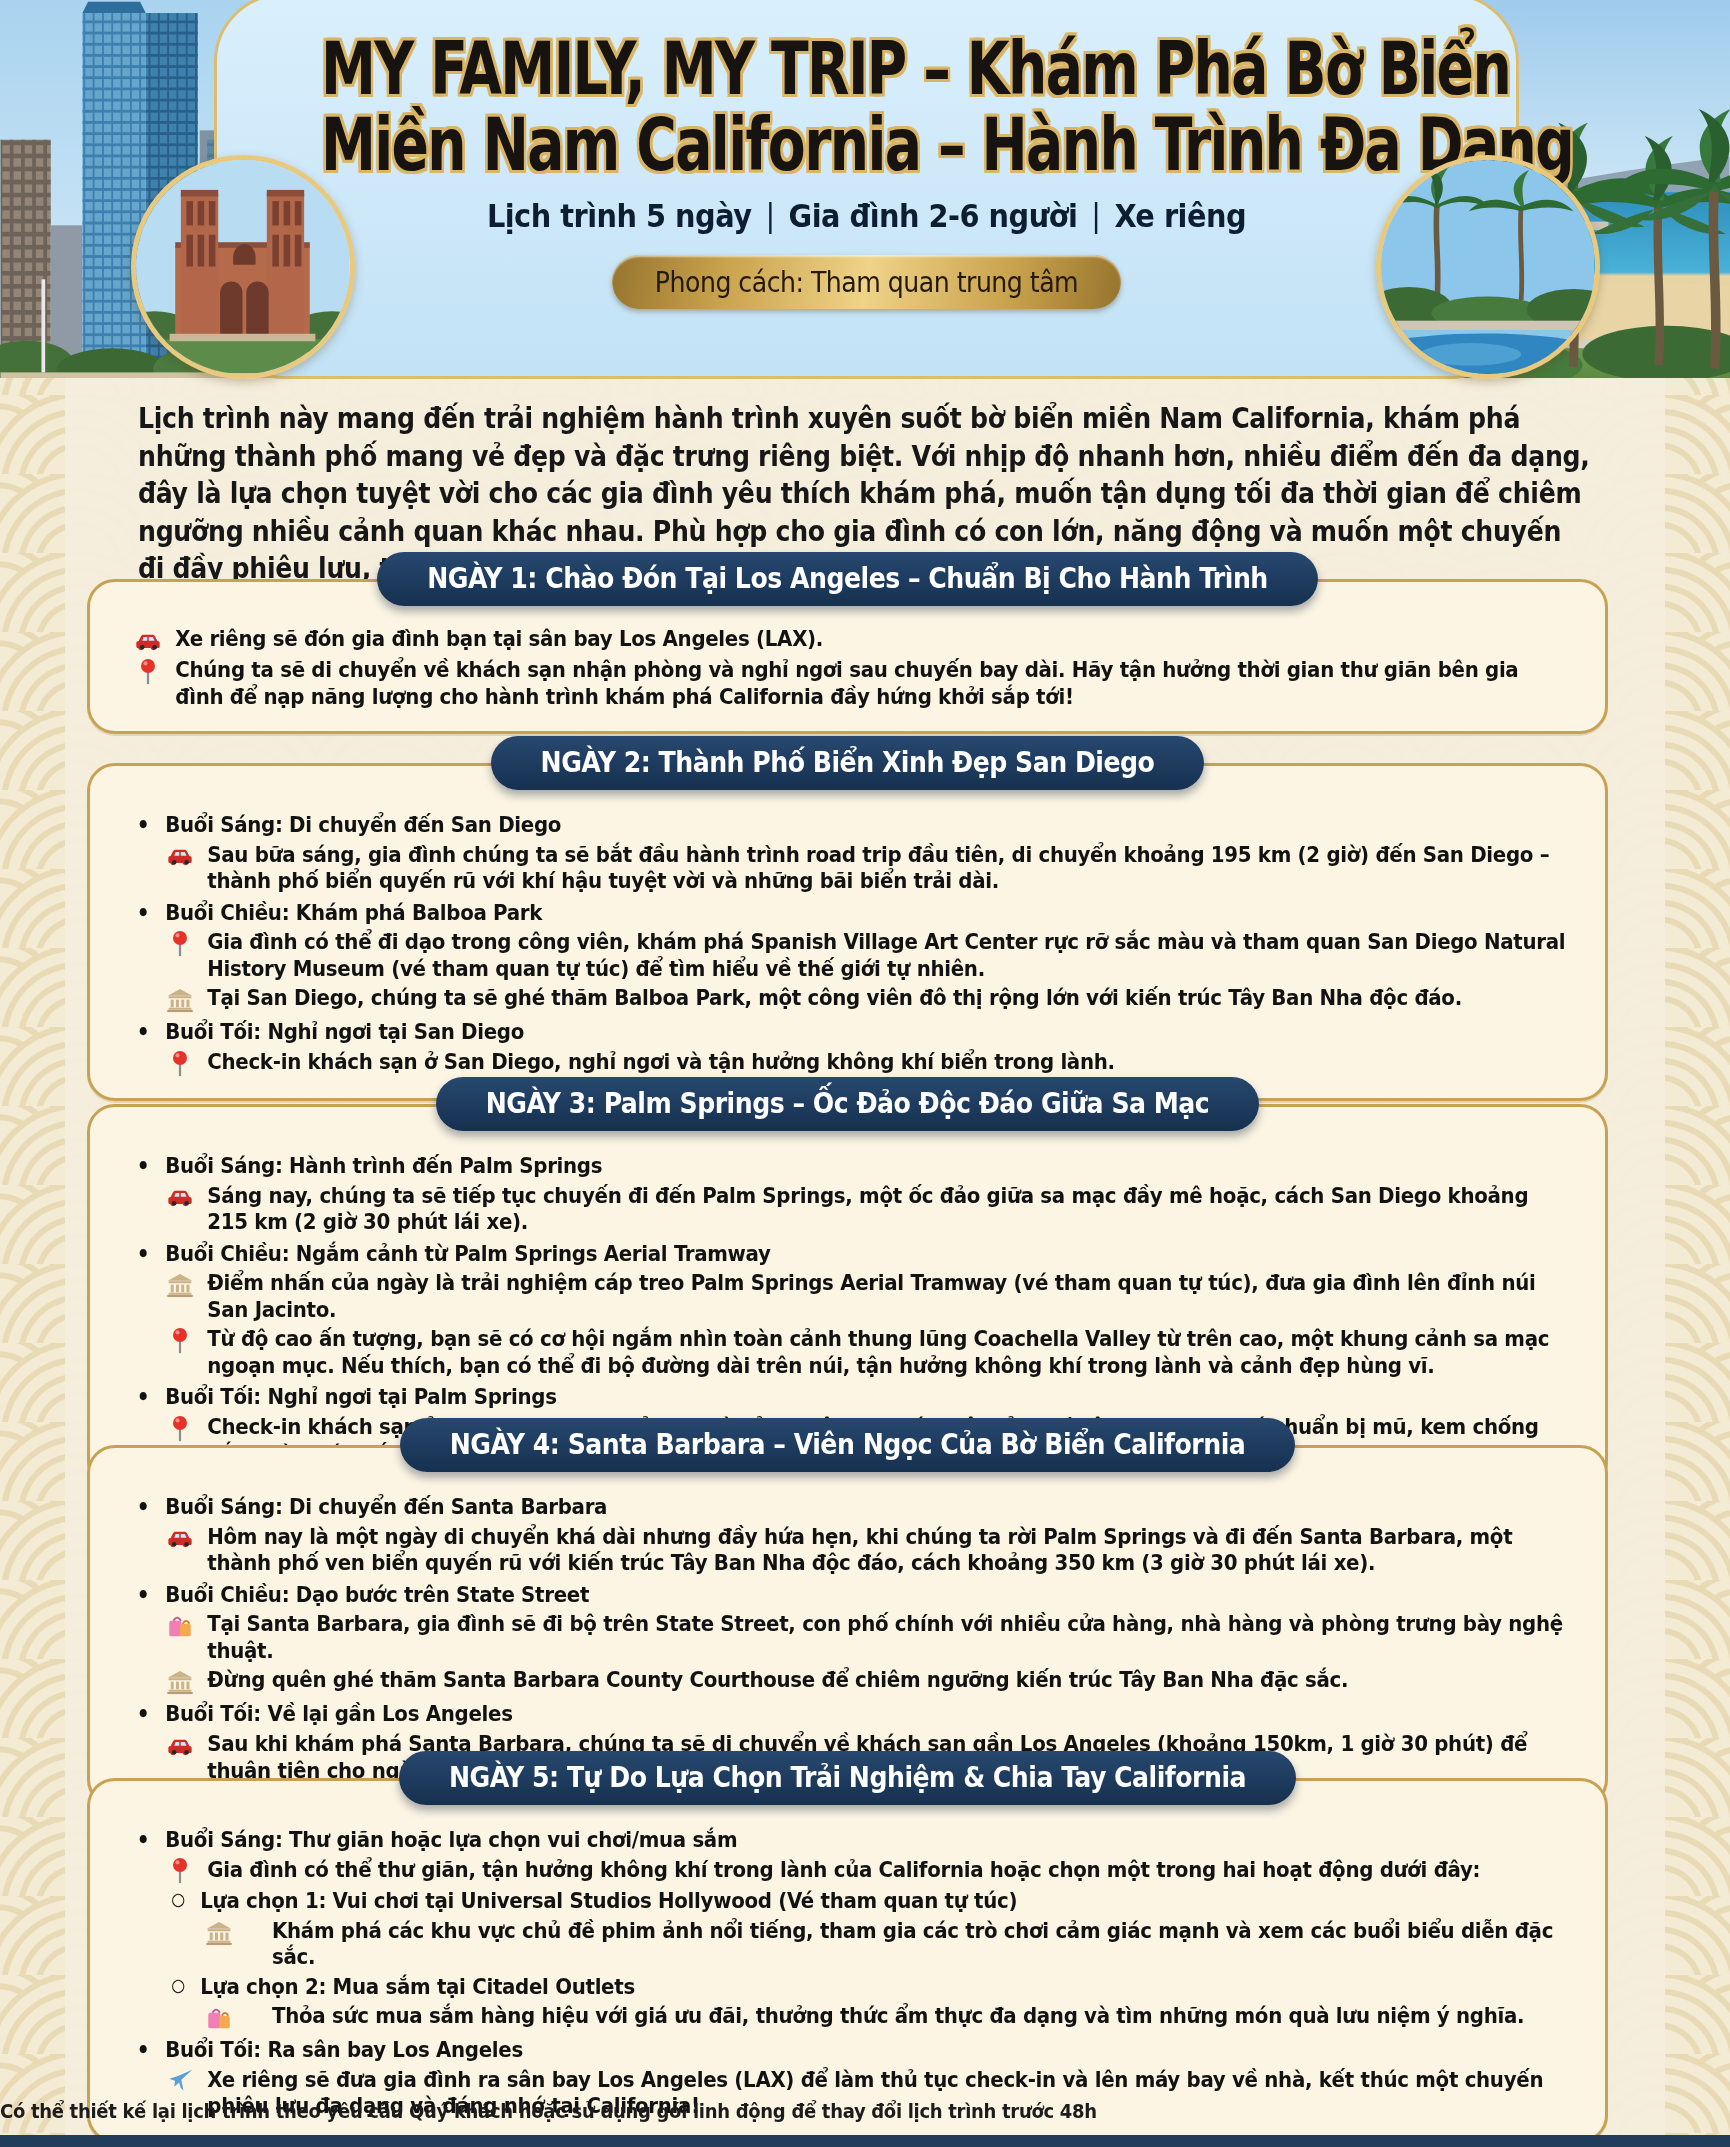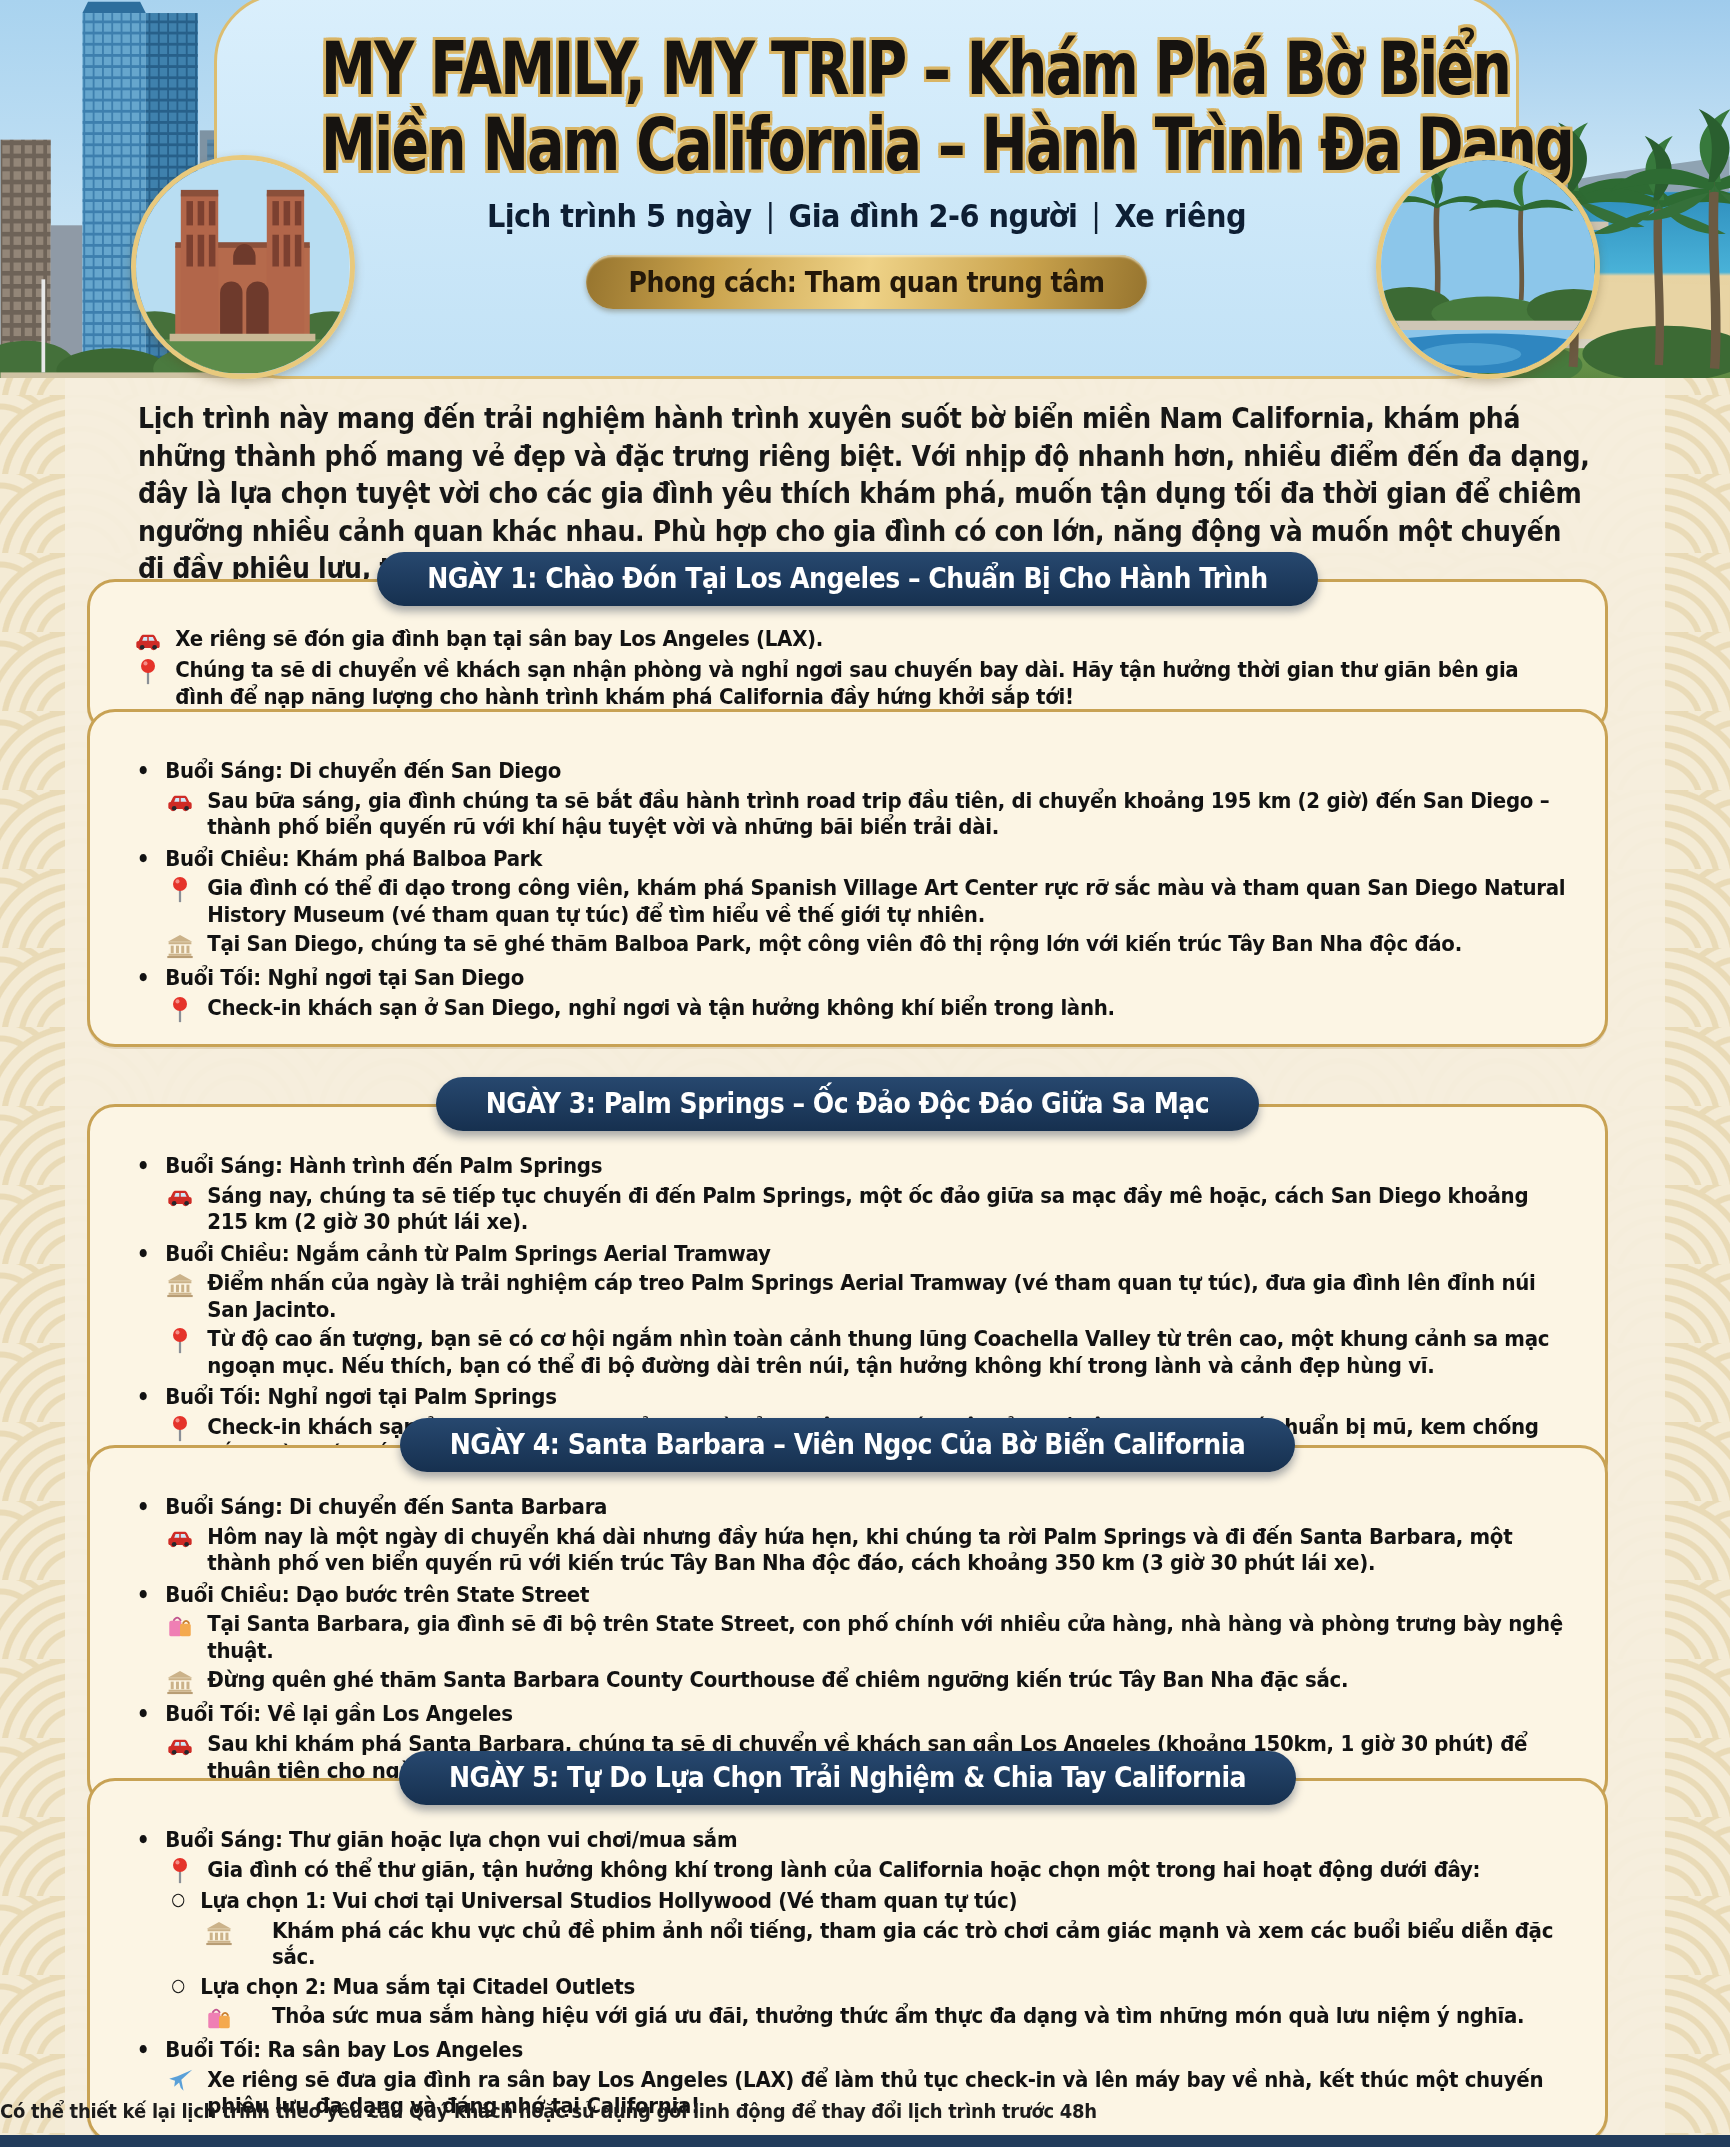--- a/index.html
+++ b/index.html
@@ -28,21 +28,21 @@
     background:linear-gradient(180deg,#daeffc,#c2e2f6);
     border:3.7px solid #dcbd70;border-radius:69px;z-index:2;text-align:center;}
   .hero-title{font-weight:800;font-size:73px;line-height:1.05;color:#161310;letter-spacing:-1.9px;
     transform:scaleX(.84);transform-origin:50% 50%;white-space:nowrap;
     text-shadow:-2.8px -2.8px 0 #d9b565,2.8px -2.8px 0 #d9b565,-2.8px 2.8px 0 #d9b565,2.8px 2.8px 0 #d9b565,0 -2.8px 0 #d9b565,0 2.8px 0 #e8cd85,-2.8px 0 0 #d9b565,2.8px 0 0 #d9b565;}
   .hero-title.l1{margin-top:35px;}
   .hero-sub{margin-top:13px;font-size:32px;font-weight:800;color:#0d1e33;letter-spacing:-0.5px;}
   .hero-sub .pipe{font-weight:400;padding:0 14px;position:relative;top:-0.9px;}
   .hero-badge{display:inline-block;margin-top:20.5px;padding:10.3px 43px;border-radius:39px;
     background:linear-gradient(100deg,#96742e 0%,#c9a24c 22%,#efd388 50%,#c9a24c 78%,#96742e 100%);
-    font-size:28px;font-weight:700;color:#241809;letter-spacing:-0.5px;
+    font-size:28px;font-weight:400;color:#241809;letter-spacing:-0.5px;
     box-shadow:0 2.8px 5.6px rgba(80,60,20,.35), inset 0 1.9px 1.9px rgba(255,255,240,.6);}
   .hero-circle{position:absolute;top:155px;width:224px;height:224px;border-radius:50%;
     border:5.6px solid #e8c97d;overflow:hidden;z-index:3;box-shadow:0 3.7px 9.3px rgba(90,70,30,.3);}
   .circle-left{left:131px;}
   .circle-right{left:1376px;}
 
   
   .intro{position:absolute;left:138px;top:400px;width:1454px;
     font-size:28px;line-height:1.34;font-weight:700;color:#171717;letter-spacing:-0.3px;}
 
@@ -240,20 +240,21 @@
                 <line x1="9" y1="14" x2="9" y2="28" stroke="#8a8f96" stroke-width="2.4"></line>
                 <circle cx="9" cy="8.5" r="7.5" fill="#e5332a"></circle>
                 <circle cx="6.3" cy="5.8" r="2.2" fill="#f48f88"></circle>
               </svg>
             </span>
             <span class="tx"><span>Chúng ta sẽ di chuyển về khách sạn nhận phòng và nghỉ ngơi sau chuyến bay dài. Hãy tận hưởng thời gian thư giãn bên gia đình để nạp năng lượng cho hành trình khám phá California đầy hứng khởi sắp tới!</span></span>
           </div>
         </div>
       </div>
       <div class="day-section" style="top: 736px;">
+        <div class="day-pill">NGÀY 2: Thành Phố Biển Xinh Đẹp San Diego</div>
         <div class="day-card">
           <div class="entry bullet">
             <span class="blt">•</span>
             <span class="tx"><span class="xb">Buổi Sáng: Di chuyển đến San Diego</span></span>
           </div>
           <div class="entry icon1">
             <span class="ic">
               <svg viewBox="0 0 36 26">
                 <path d="M3 16c0-2 1-3 3-3l3-6c.6-1.2 1.8-2 3.2-2h11.6c1.4 0 2.6.8 3.2 2l3 6c2 0 3 1 3 3v4c0 1-.8 2-2 2h-2.2a4 4 0 0 1-7.6 0h-8.4a4 4 0 0 1-7.6 0H5c-1.2 0-2-1-2-2z" fill="#cf2b26"></path>
                 <path d="M10.6 12.6 12.4 8h4.6v4.6z" fill="#cfe8f8"></path>

